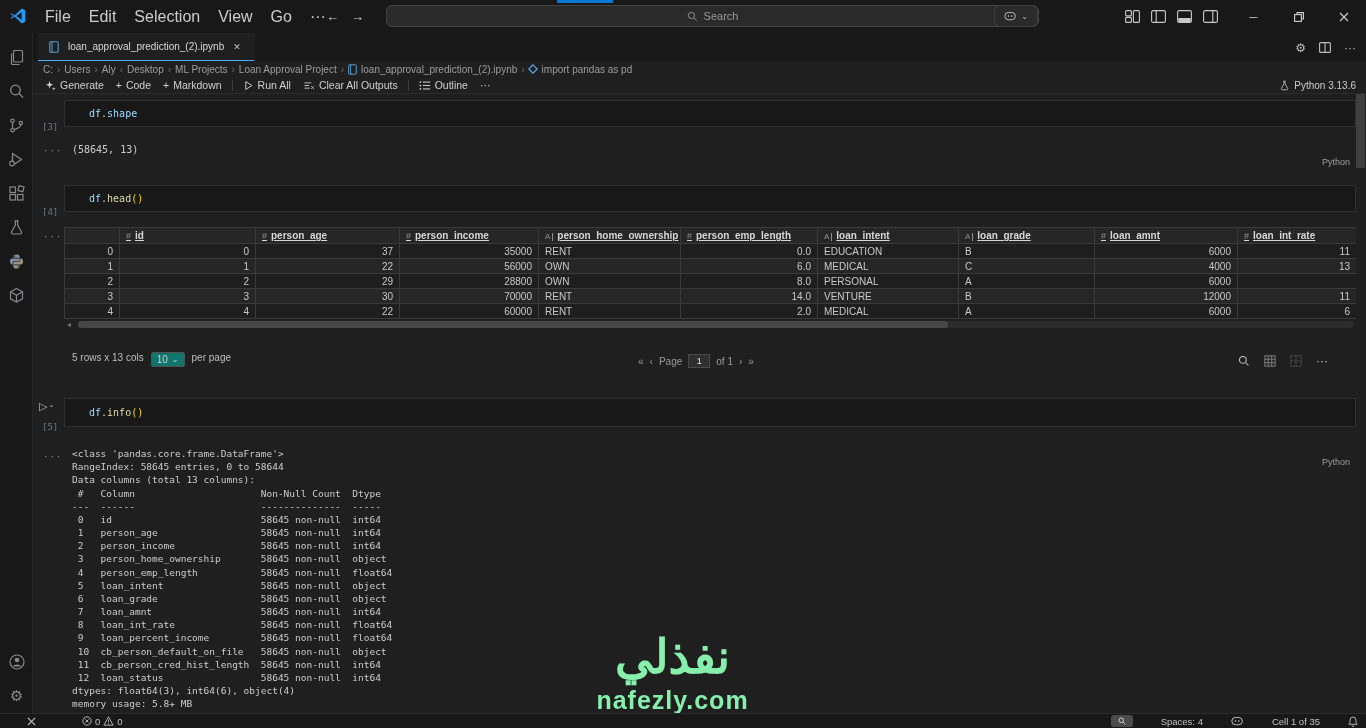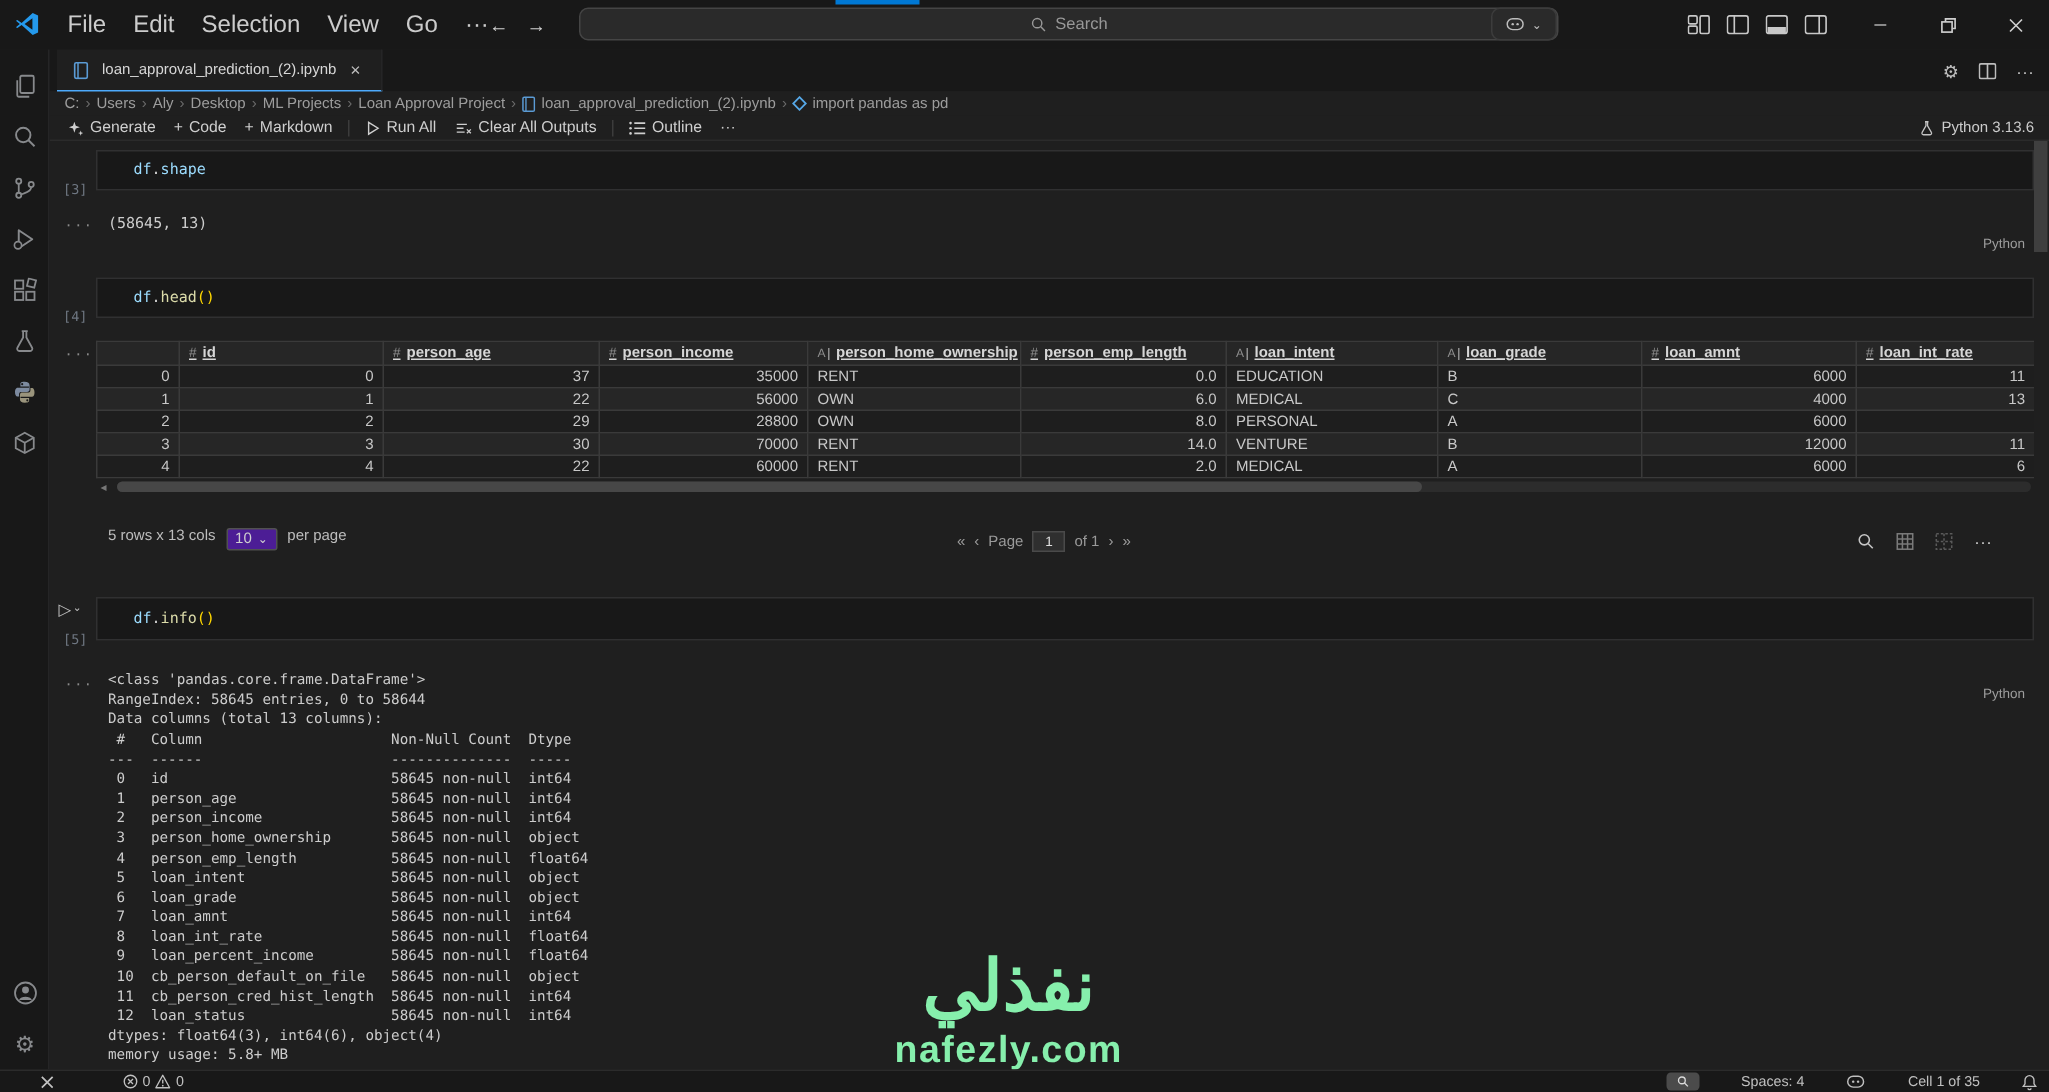--- a/index.html
+++ b/index.html
@@ -70,21 +70,21 @@
   table.df tbody tr:nth-child(odd) td { background:#1e1e1e; }
   table.df tbody tr:nth-child(even) td { background:#262626; }
   .h-ico { color:#8f8f8f; font-weight:normal; margin-right:4px; font-size:9px; }
   .h-ico-a { display:inline-block; border-right:1px solid #8f8f8f; padding-right:2px; line-height:8px; font-size:8px; }
 
   .hscroll-arrow { position:absolute; left:34px; top:226px; color:#777; font-size:8px; }
   .hscroll-track { position:absolute; left:45px; top:227px; width:1276px; height:7px; background:#2c2c2c; border-radius:4px; }
   .hscroll-thumb { width:870px; height:7px; background:#474747; border-radius:4px; }
 
   .df-footer { position:absolute; left:39px; top:258px; height:18px; display:flex; align-items:flex-start; gap:7px; font-size:10px; color:#bdbdbd; }
-  .pagesize-box { display:flex; align-items:center; gap:4px; background:#4c1d95; border:1px solid #515151; border-radius:2px; padding:1px 5px; color:#d0d0d0; }
+  .pagesize-box { display:flex; align-items:center; gap:4px; background:#0f766e; border:1px solid #515151; border-radius:2px; padding:1px 5px; color:#d0d0d0; }
   .pager { position:absolute; left:605px; top:258px; height:18px; display:flex; align-items:center; gap:6px; font-size:10px; color:#9a9a9a; }
   .page-input { width:22px; height:14px; background:#2f2f2f; border:1px solid #4a4a4a; color:#e0e0e0;
     font-size:9px; text-align:center; font-family:"Liberation Sans", sans-serif; }
   .df-actions { position:absolute; left:1205px; top:258px; height:18px; display:flex; align-items:center; gap:14px; color:#c5c5c5; }
 
   .info-pre { position:absolute; left:39px; top:353px; font-family:"DejaVu Sans Mono", monospace;
     font-size:9.5px; line-height:13.17px; color:#cccccc; white-space:pre; }
 
   
   .activitybar { position:absolute; top:33px; left:0; width:33px; height:680px; background:#181818;

